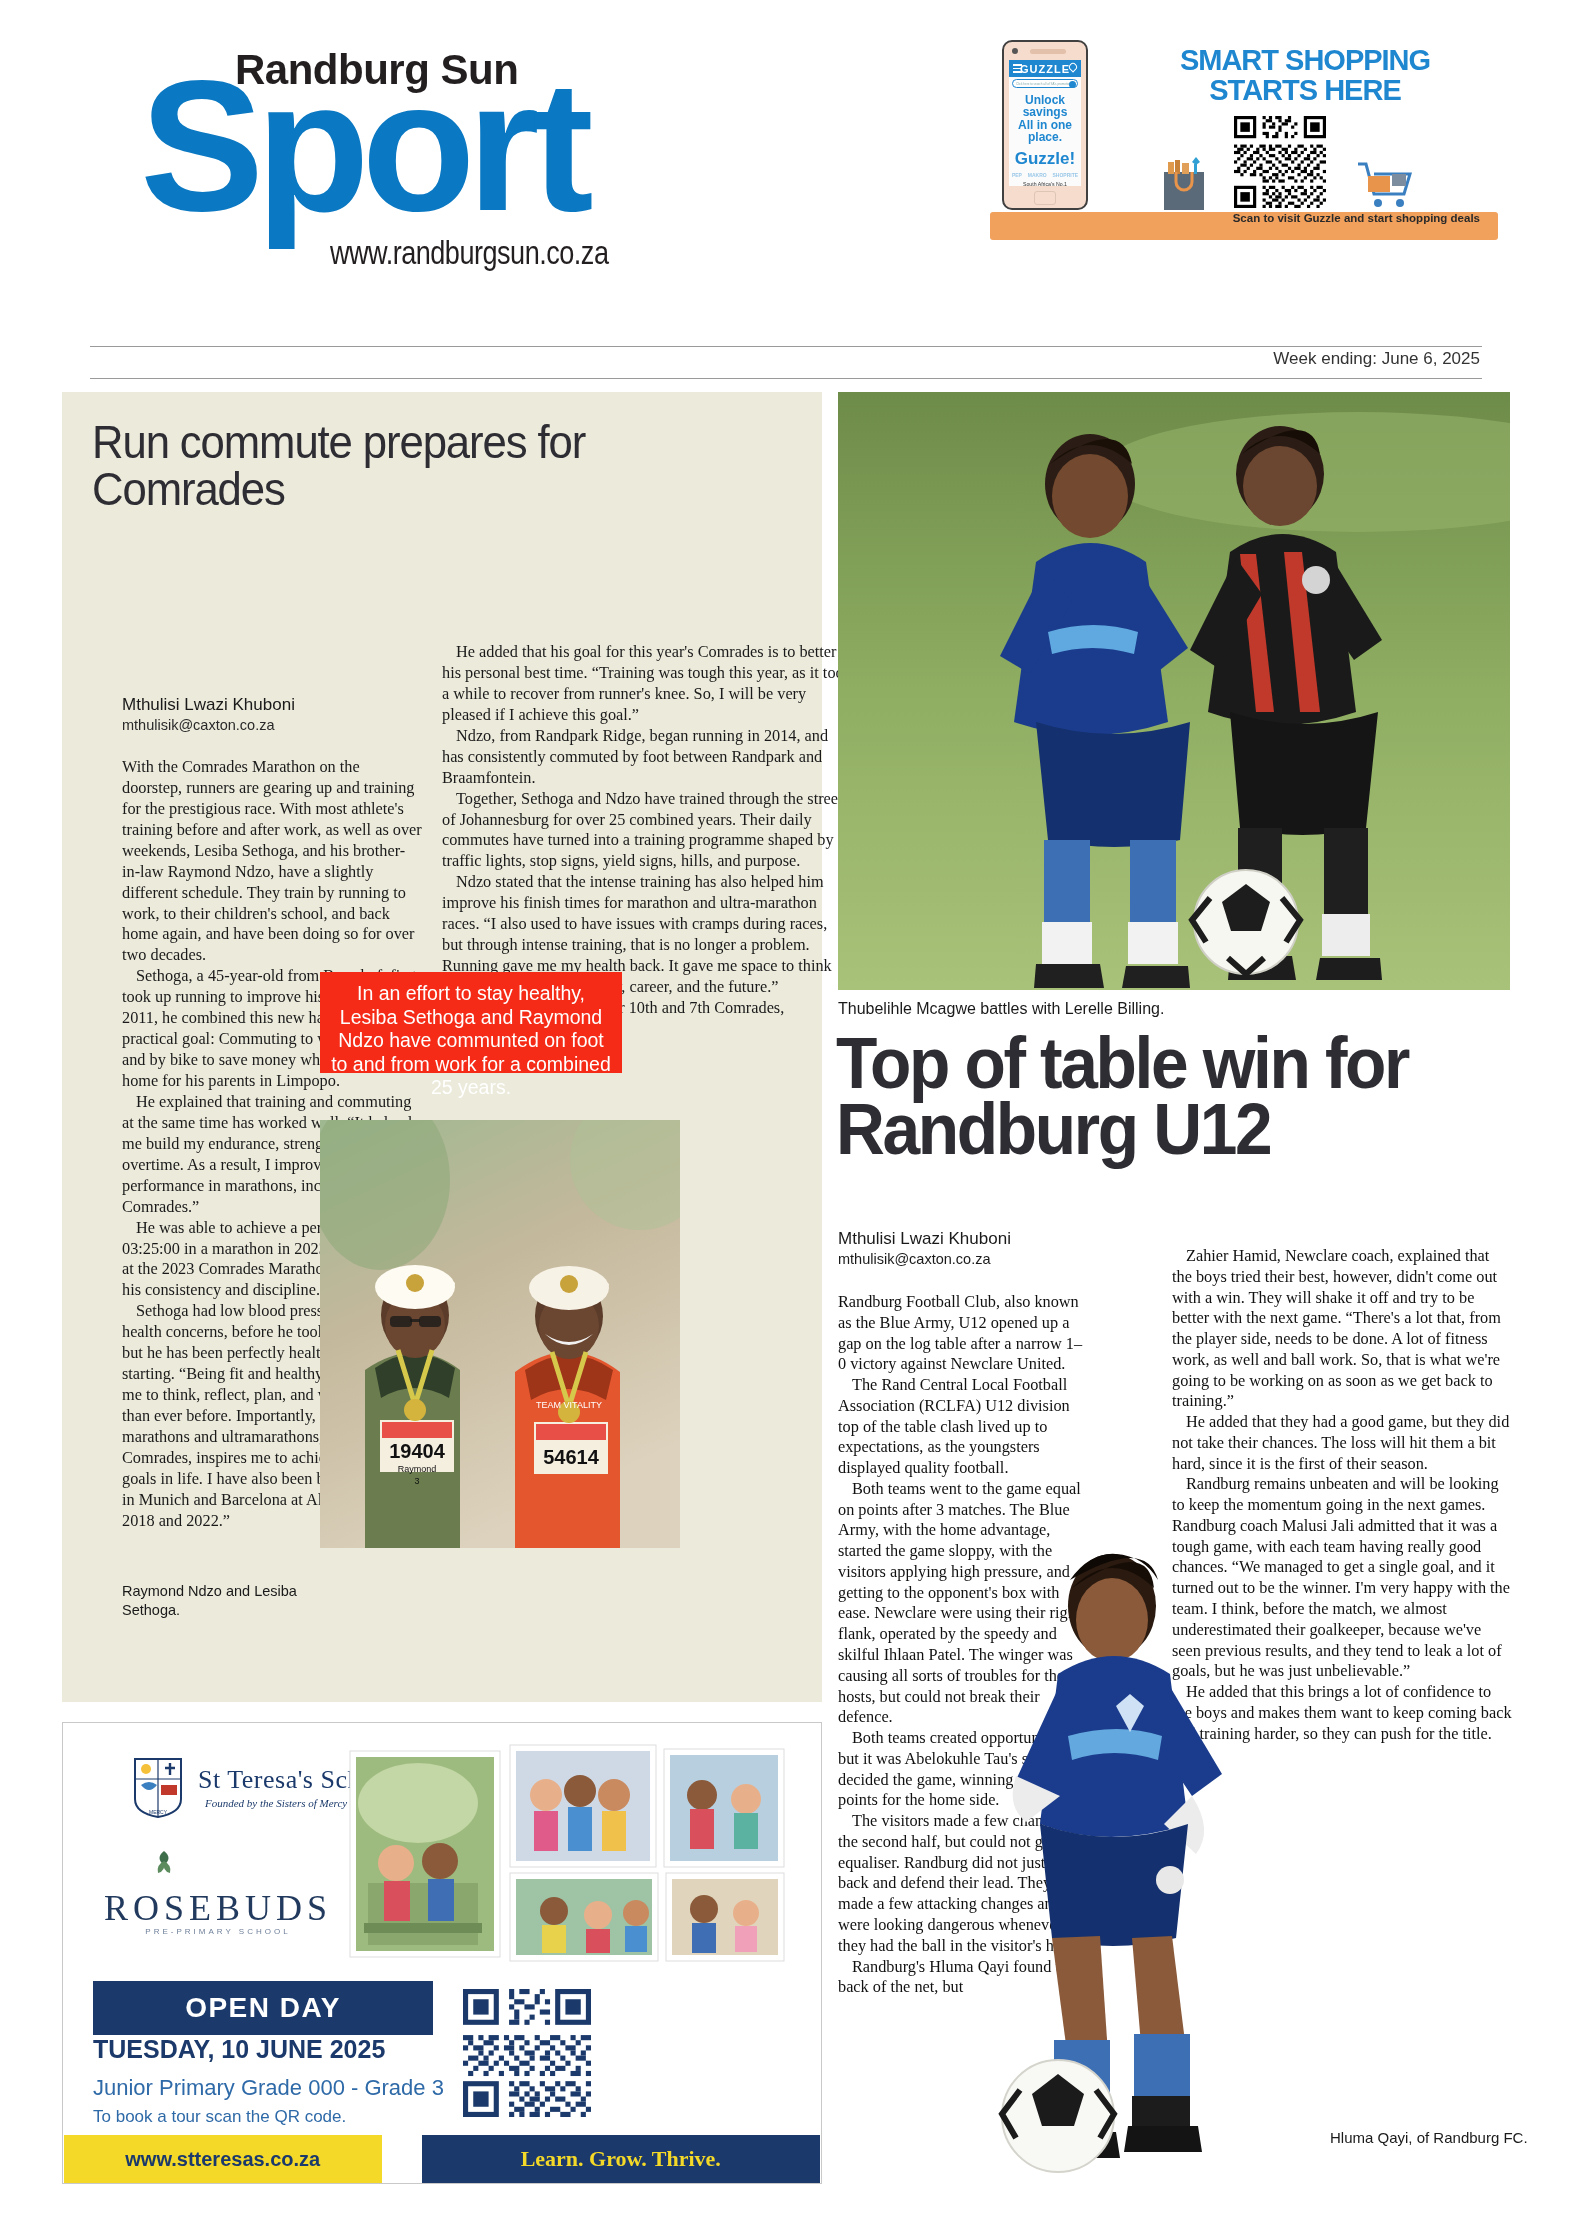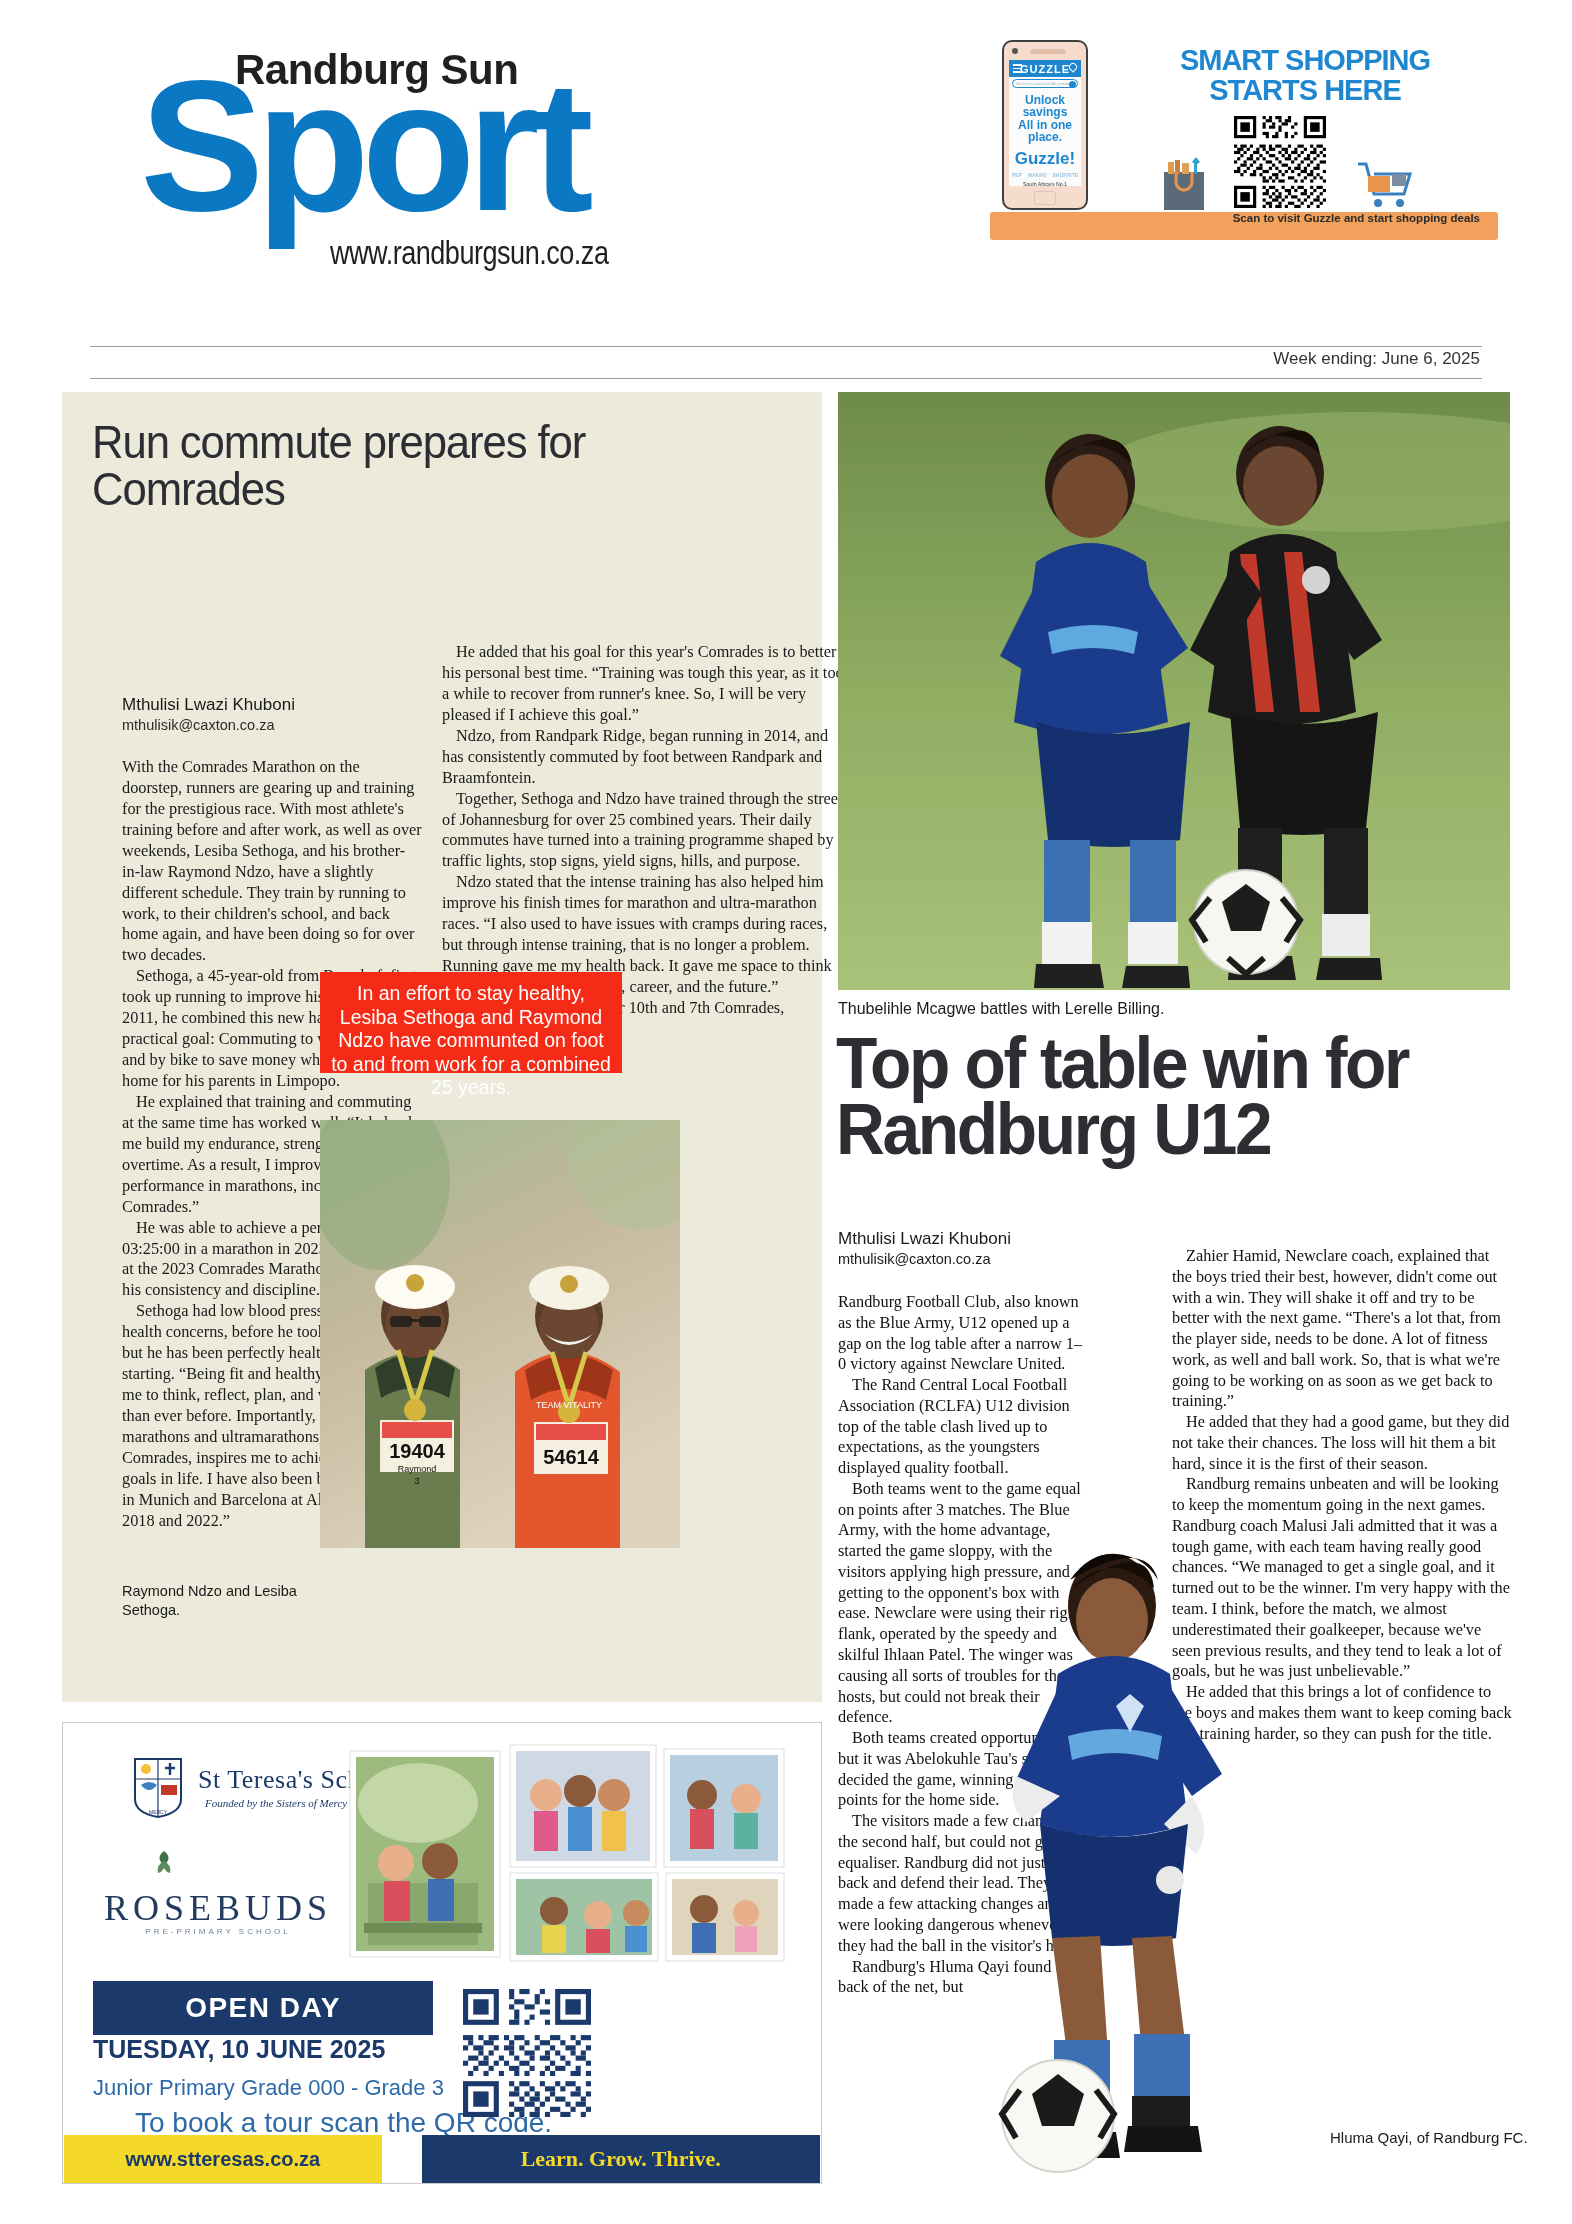--- a/index.html
+++ b/index.html
@@ -193,21 +193,21 @@
     position:absolute; left:30px; top:258px; width:340px; height:54px;
     background:#1b3a6b; color:#fff;
     font-family:"Liberation Sans", sans-serif; font-weight:bold; font-size:28px;
     display:flex; align-items:center; justify-content:center; letter-spacing:1.5px;
   }
   .openday-date {
     position:absolute; left:30px; top:312px;
     font-family:"Liberation Sans", sans-serif; font-weight:bold; font-size:25px; color:#1b3a6b;
   }
   .openday-l1 { position:absolute; left:30px; top:352px; font-family:"Liberation Sans", sans-serif; font-size:22px; color:#2f6aa8; }
-  .openday-l2 { position:absolute; left:30px; top:384px; font-family:"Liberation Sans", sans-serif; font-size:28px; color:#2f6aa8;margin-left:42px; }
+  .openday-l2 { position:absolute; left:30px; top:384px; font-family:"Liberation Sans", sans-serif; font-size:17px; color:#2f6aa8; }
   .qr-school { position:absolute; left:400px; top:266px; width:128px; height:128px; }
   .bottom-bar { position:absolute; left:0; bottom:0; left:1px; right:1px; height:48px; display:flex;gap:40px; }
   .bb-left { width:42%; background:#f5d928; display:flex; align-items:center; justify-content:center; }
   .bb-left span { font-family:"Liberation Sans", sans-serif; font-weight:bold; font-size:20px; color:#1b3a6b; }
   .bb-right { flex:1; background:#1b3a6b; display:flex; align-items:center; justify-content:center; }
   .bb-right span { font-family:"Liberation Serif", serif; font-weight:bold; font-size:22px; color:#f5d928; }
 </style>
 </head>
 <body>
 

